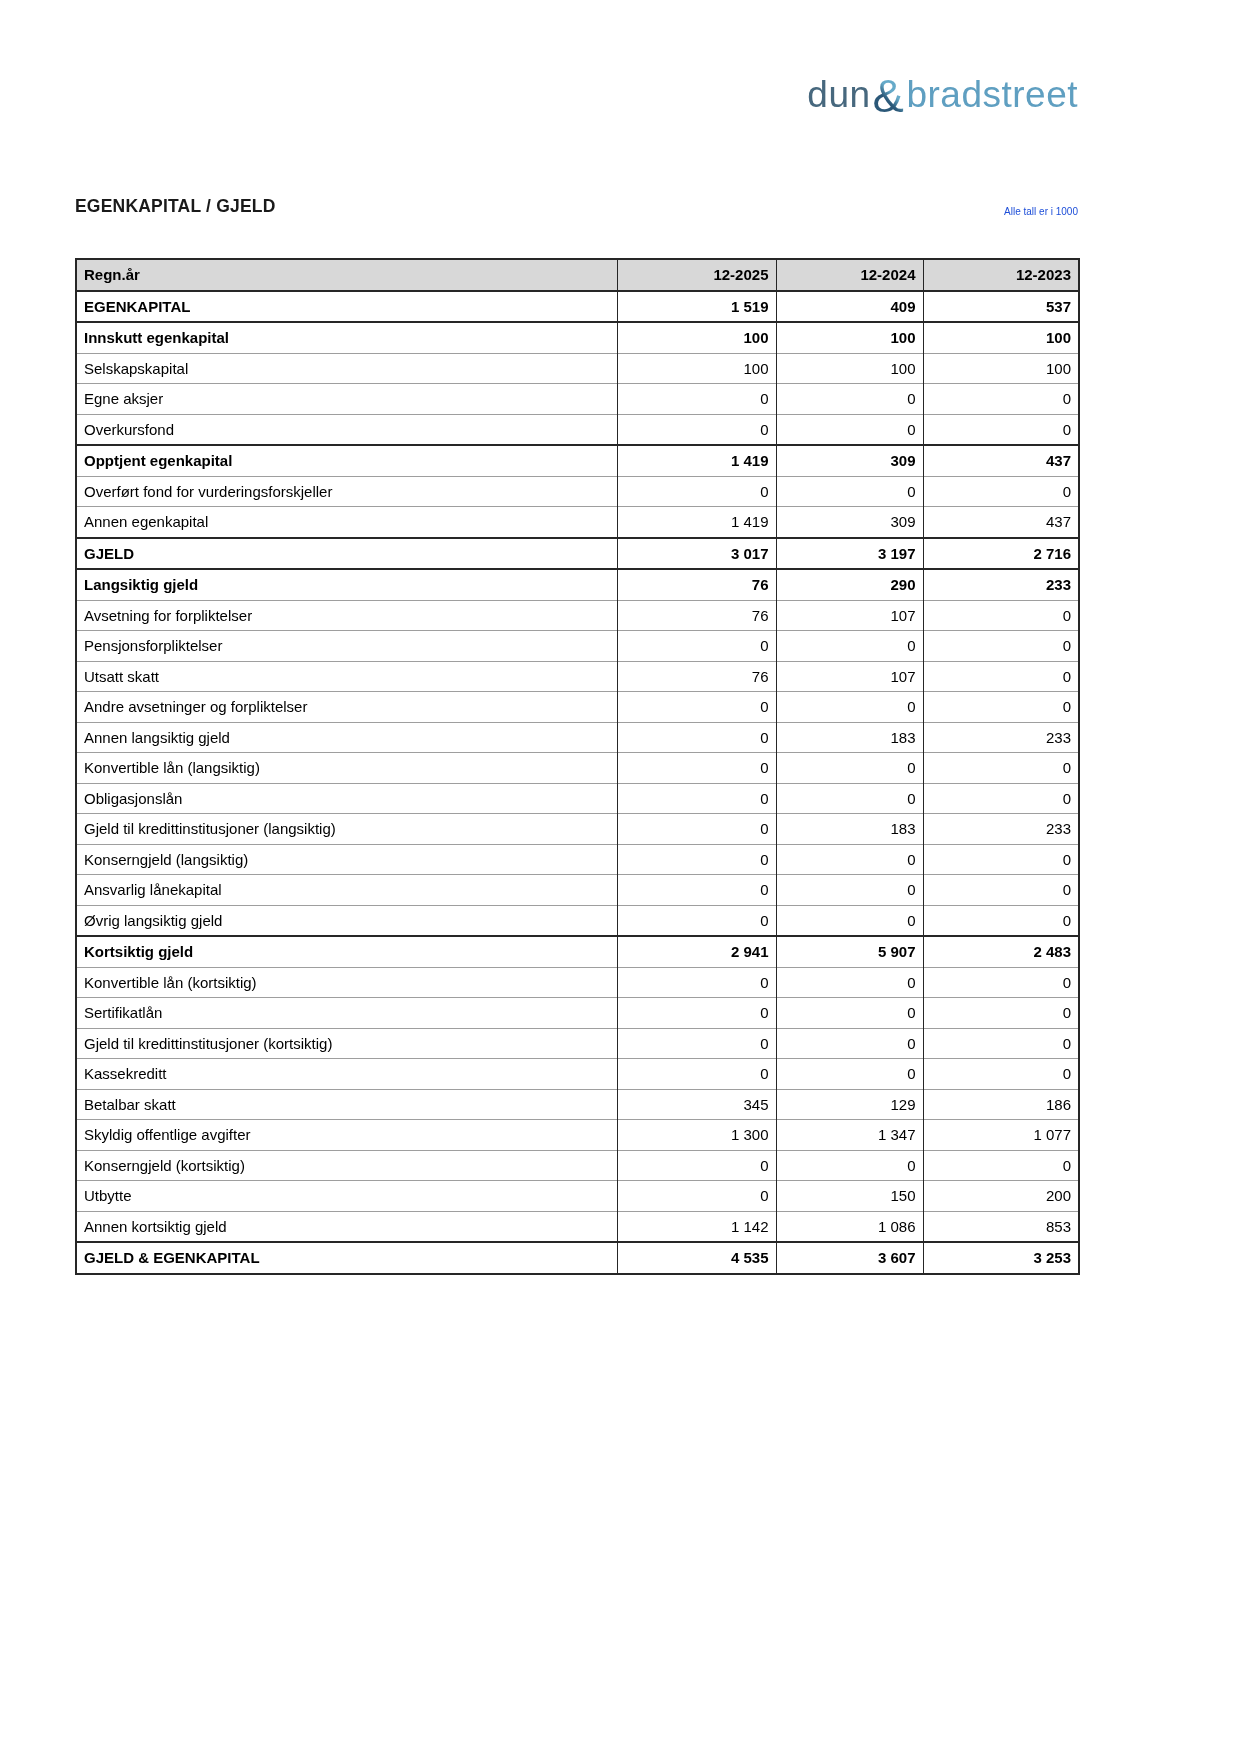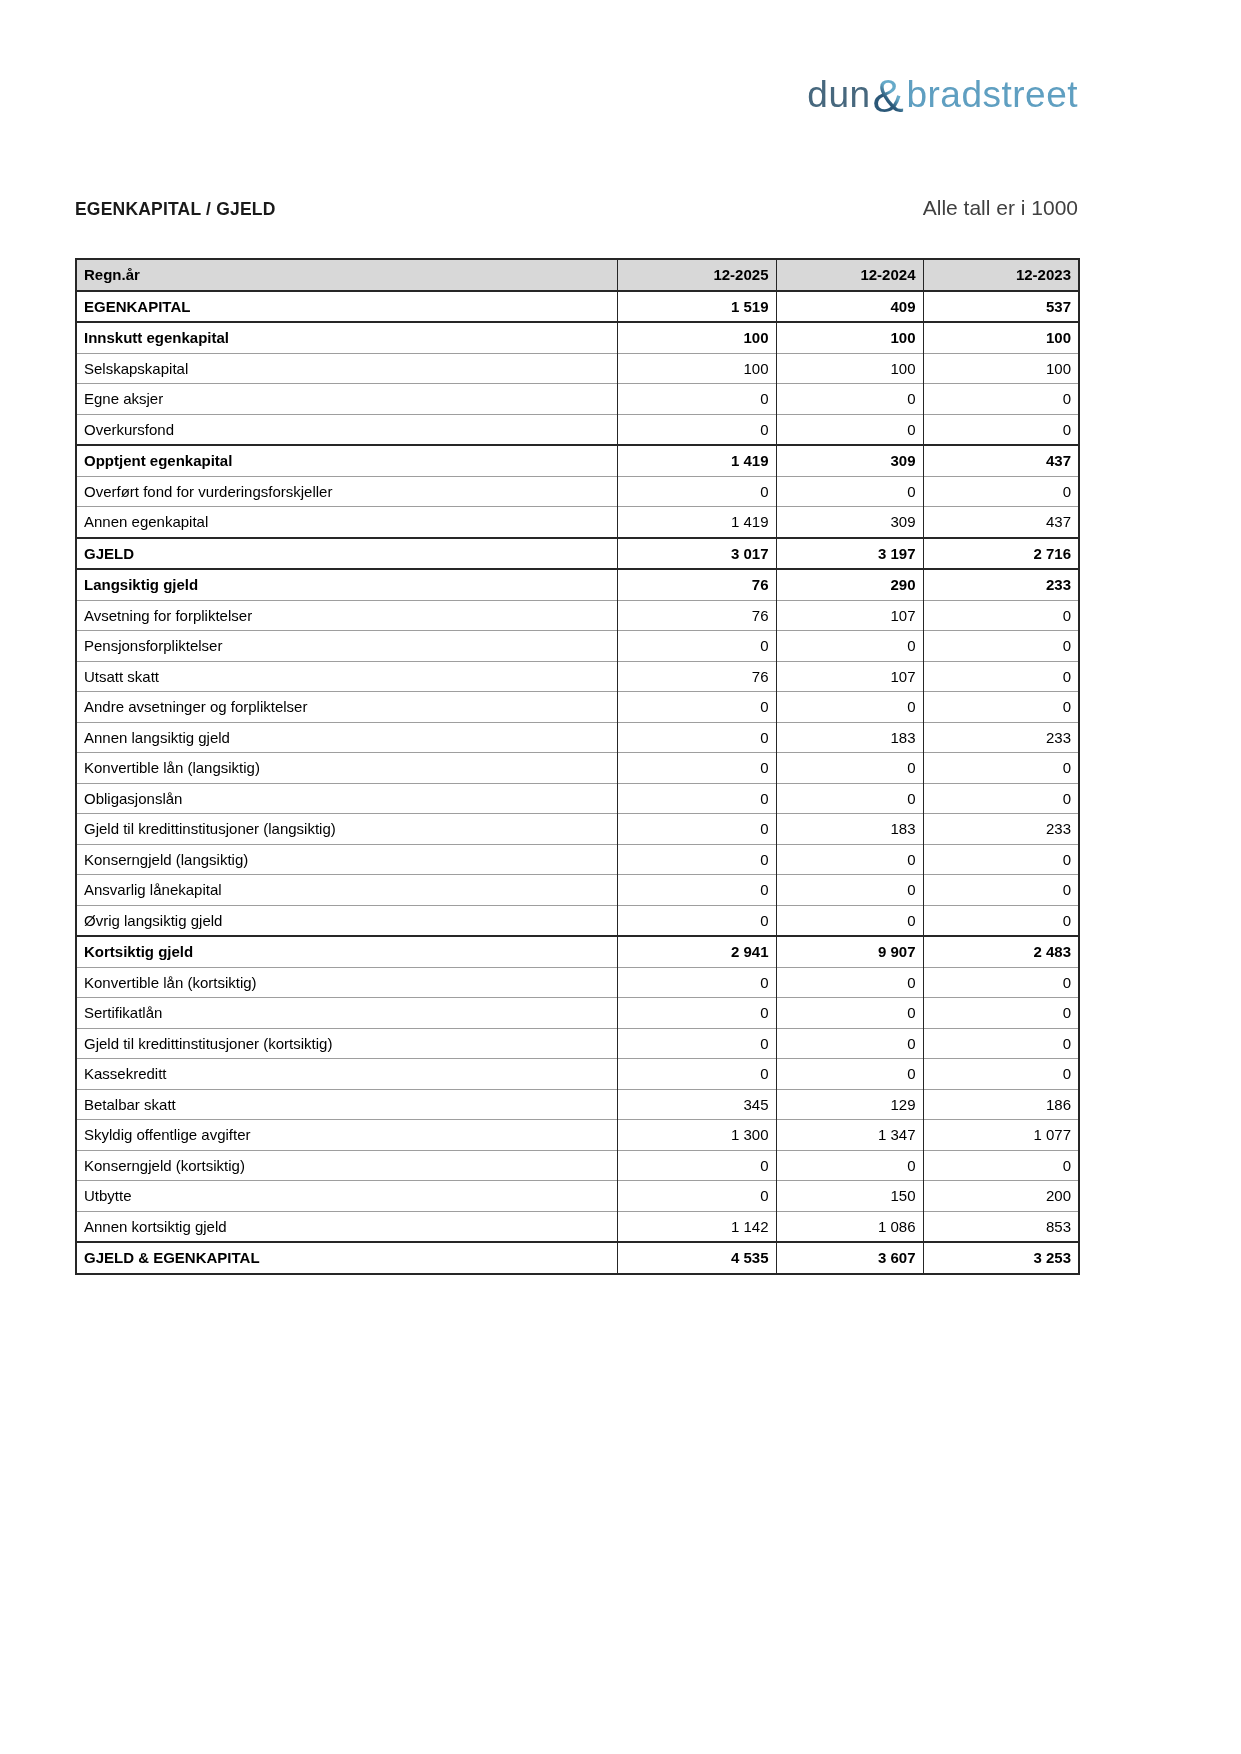--- a/index.html
+++ b/index.html
@@ -27,21 +27,21 @@
     -webkit-background-clip: text; background-clip: text;
     -webkit-text-fill-color: transparent;
   }
 
   
   .titlebar {
     position: absolute; left: 63px; top: 196px; width: 1003px;
     display: flex; justify-content: space-between; align-items: flex-end;
   }
   .titlebar h1 { margin: 0; font-size: 17.5px; font-weight: bold; letter-spacing: 0.2px; }
-  .units-note { font-size: 21px; color: #404040; }
+  .units-note { font-size: 10px; color: #1d4ed8; }
 
   
   table.balance {
     position: absolute; left: 63px; top: 258px; width: 1003px;
     border-collapse: collapse; table-layout: fixed;
     font-size: 15px; color: #000000;
     border: 2px solid #262626;
   }
   table.balance th, table.balance td {
     height: 29.5px; padding: 0 7px;
@@ -218,21 +218,21 @@
         </tr>
         <tr>
           <td class="label">Øvrig langsiktig gjeld</td>
           <td class="num">0</td>
           <td class="num">0</td>
           <td class="num">0</td>
         </tr>
         <tr class="section">
           <td class="label">Kortsiktig gjeld</td>
           <td class="num">2 941</td>
-          <td class="num">9 907</td>
+          <td class="num">5 907</td>
           <td class="num">2 483</td>
         </tr>
         <tr>
           <td class="label">Konvertible lån (kortsiktig)</td>
           <td class="num">0</td>
           <td class="num">0</td>
           <td class="num">0</td>
         </tr>
         <tr>
           <td class="label">Sertifikatlån</td>

